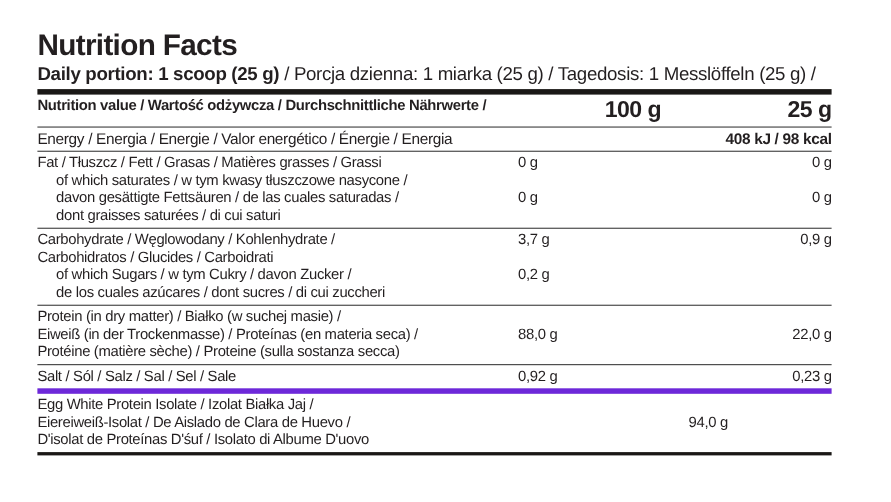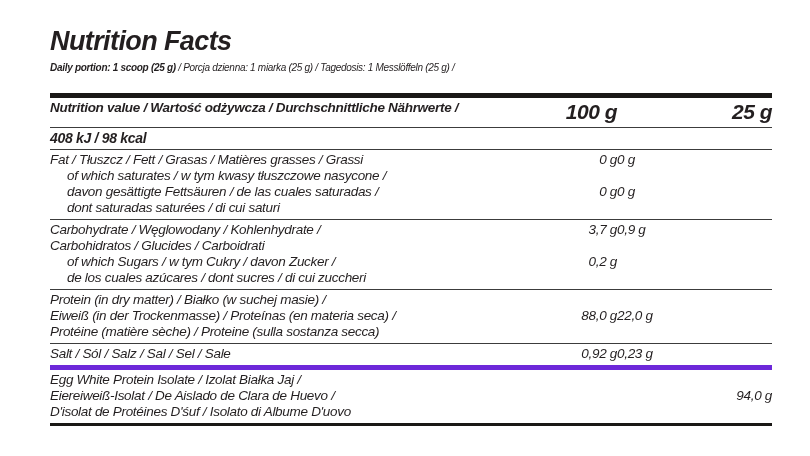--- a/index.html
+++ b/index.html
@@ -4,52 +4,52 @@
 <style>
   html, body { margin:0; padding:0; }
   body {
     width:810px; height:456px;
     background:#ffffff;
     font-family:"Liberation Sans", sans-serif;
     color:#231f20;
     overflow:hidden;
   }
   .page { position:relative; width:810px; height:456px; background:#fff; }
-  .content { position:absolute; left:50px; top:0; width:722px;font-style:italic; }
+  .content { position:absolute; left:34px; top:0; width:722px; }
 
   .title {
     margin-top:29px;
     font-size:27px;
     line-height:25px;
     font-weight:bold;
     letter-spacing:-0.6px;
     white-space:nowrap;
   }
 
-  .portion { margin-top:5px; font-size:10px; line-height:17.5px; letter-spacing:-0.3px; }
+  .portion { margin-top:5px; font-size:17px; line-height:17.5px; letter-spacing:-0.3px; }
   .portion .pline { white-space:nowrap; }
   .portion .b { font-weight:bold; }
 
   .ntable {
-    margin-top:16px;
+    margin-top:4px;
     border-top:5px solid #1a1816;
     border-bottom:3.5px solid #1a1816;
   }
   .row {
     display:flex;
     padding:2px 0 3px 0;
     border-bottom:1.5px solid #3c3c3c;
     font-size:13.5px;
     letter-spacing:-0.3px;
   }
   .row.thick { border-bottom:5px solid #6d28d9; }
   .row.last { border-bottom:none;gap:16px; }
   .lbl { flex:1; min-width:0; }
-  .c1 { width:130px; text-align:right; }
-  .c2 { width:155px; text-align:left; }
+  .c1 { width:130px; text-align:left; }
+  .c2 { width:155px; text-align:right; }
   .ln { line-height:16px; min-height:16px; white-space:nowrap; }
   .indent { padding-left:17px; }
 
   .thead { font-weight:bold; }
   .thead .ln { line-height:15.5px; min-height:15.5px; }
   .thead .c1, .thead .c2 {
     display:flex; align-items:center; justify-content:flex-end;
     font-size:21px; letter-spacing:-0.5px;
   }
   .vbold .ln { font-weight:bold; font-size:14px; }
@@ -70,31 +70,34 @@
 
       <div class="row thead">
         <div class="lbl">
           <div class="ln">Nutrition value / Wartość odżywcza / Durchschnittliche Nährwerte /</div>
         </div>
         <div class="c1">100 g</div>
         <div class="c2">25 g</div>
       </div>
 
       <div class="row vbold">
+        <div class="lbl">
+          <div class="ln" style="font-weight:normal">Energy / Energia / Energie / Valor energético / Énergie / Energia</div>
+        </div>
         <div class="c2">
           <div class="ln">408 kJ / 98 kcal</div>
         </div>
       </div>
 
       <div class="row">
         <div class="lbl">
           <div class="ln">Fat / Tłuszcz / Fett / Grasas / Matières grasses / Grassi</div>
           <div class="ln indent">of which saturates / w tym kwasy tłuszczowe nasycone /</div>
           <div class="ln indent">davon gesättigte Fettsäuren / de las cuales saturadas /</div>
-          <div class="ln indent">dont saturadas saturées / di cui saturi</div>
+          <div class="ln indent">dont graisses saturées / di cui saturi</div>
         </div>
         <div class="c1">
           <div class="ln">0 g</div>
           <div class="ln"></div>
           <div class="ln">0 g</div>
           <div class="ln"></div>
         </div>
         <div class="c2">
           <div class="ln">0 g</div>
           <div class="ln"></div>
@@ -150,21 +153,21 @@
         </div>
         <div class="c2">
           <div class="ln">0,23 g</div>
         </div>
       </div>
 
       <div class="row last">
         <div class="lbl">
           <div class="ln">Egg White Protein Isolate / Izolat Białka Jaj /</div>
           <div class="ln">Eiereiweiß-Isolat / De Aislado de Clara de Huevo /</div>
-          <div class="ln">D'isolat de Protéines D'śuf / Isolato di Albume D'uovo</div>
+          <div class="ln">D'isolat de Proteínas D'śuf / Isolato di Albume D'uovo</div>
         </div>
         <div class="c1">
           <div class="ln"></div>
           <div class="ln">94,0 g</div>
           <div class="ln"></div>
         </div>
       </div>
 
     </div>
   </div>

